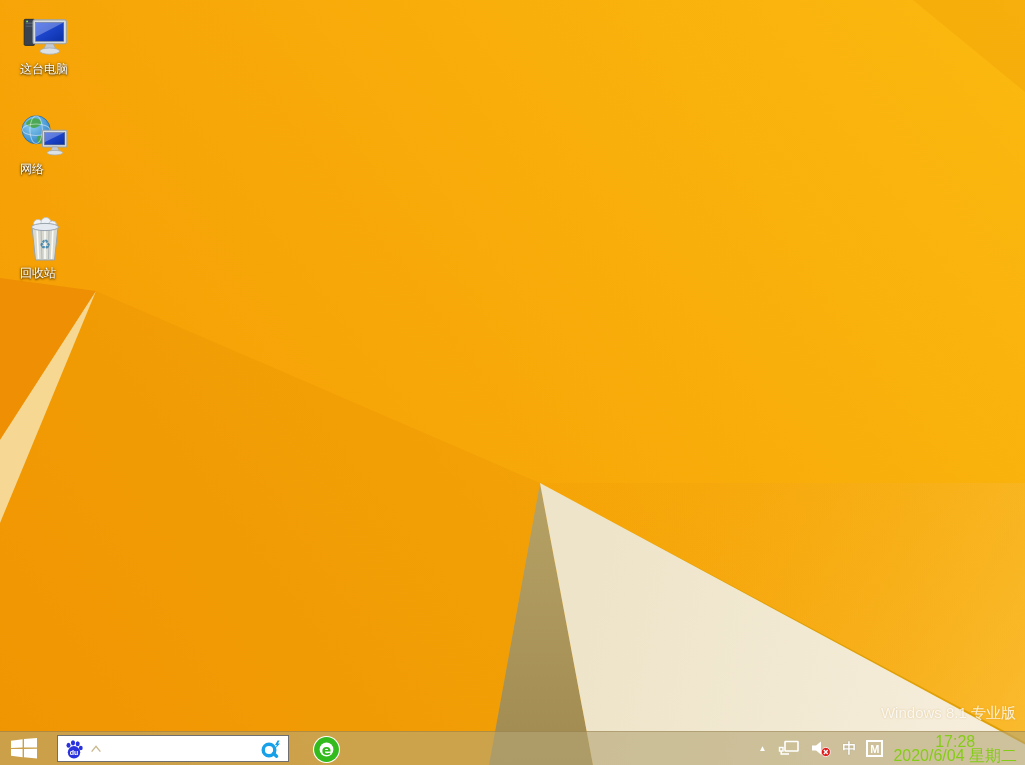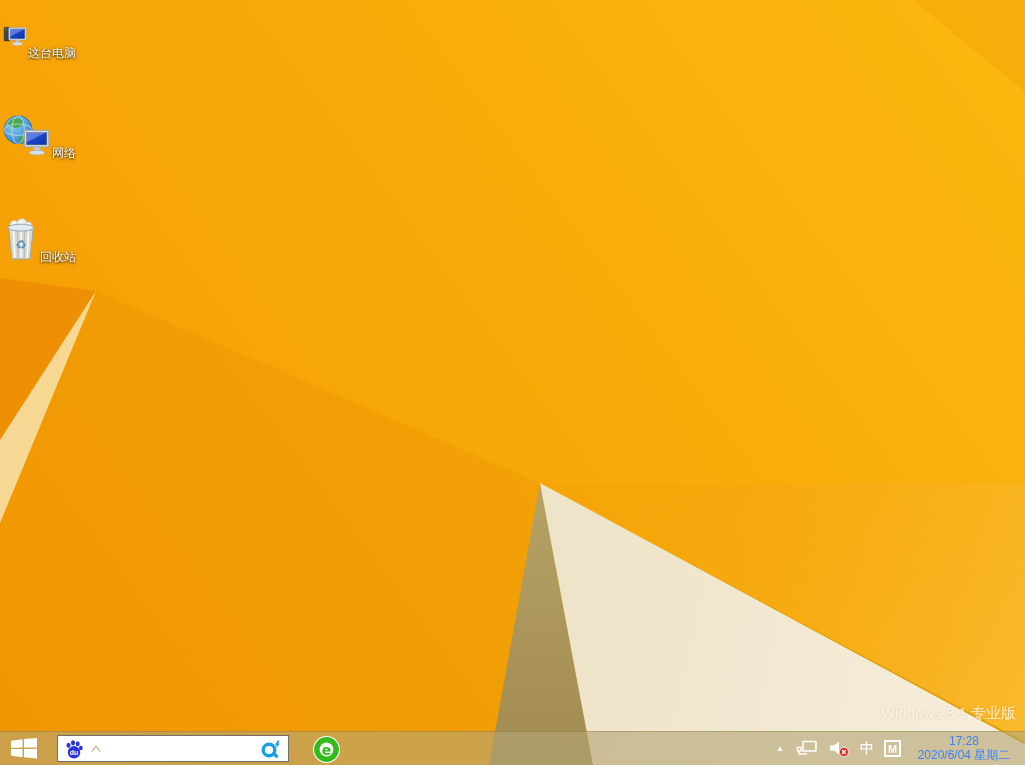--- a/index.html
+++ b/index.html
@@ -10,22 +10,22 @@
     -webkit-user-select:none;user-select:none;
   }
   
   #wallpaper{position:absolute;inset:0;}
   .wp-top-right{fill:rgba(226,134,0,0.18);}
   .wp-fold-ll{fill:rgba(226,134,0,0.20);}
   .wp-dark-face{fill:var(--wallpaper-deepest,#EE8F04);}
   .wp-pale{fill:var(--wallpaper-pale,#F5DCA0);opacity:.92;}
   .wp-stripe{stroke:var(--edge-gold,#DFA008);stroke-width:4.5;}
   
-  .icon-item{position:absolute;left:2px;width:74px;display:flex;flex-direction:row;
-    align-items:flex-end;cursor:default;}
+  .icon-item{position:absolute;left:20px;width:74px;display:flex;flex-direction:column;
+    align-items:flex-start;cursor:default;}
   .icon-item .glyph{width:50px;height:48px;}
   .icon-label{margin-top:3px;font-size:12px;line-height:13px;color:var(--label-text,#fff);
     text-shadow:0 1px 2px rgba(0,0,0,.75),0 0 3px rgba(0,0,0,.5);white-space:nowrap;}
   
   .watermark{position:absolute;right:9px;bottom:40px;text-align:right;
     color:rgba(255,255,255,.82);font-size:15px;line-height:24px;
     text-shadow:0 0 2px rgba(180,120,0,.35);margin-left:40px;}
   
   .taskbar{position:absolute;left:0;right:0;bottom:0;height:34px;
     background:rgba(180,166,118,0.62);
@@ -37,21 +37,21 @@
   .search-input{flex:1;border:none;outline:none;background:transparent;font-size:12px;
     height:20px;min-width:10px;font-family:"Liberation Sans",sans-serif;}
   .browser-button{position:absolute;left:312px;top:3px;width:29px;height:29px;cursor:pointer;}
   .tray{position:absolute;right:0;top:0;height:33px;display:flex;align-items:center;
     gap:10px;padding-right:8px;}
   .tray-glyph{display:flex;align-items:center;justify-content:center;cursor:pointer;height:33px;}
   .tray-text{color:#fff;font-size:14px;font-weight:bold;text-shadow:0 0 1px rgba(0,0,0,.3);}
   .ime-mode-box{width:17px;height:17px;border:2px solid #fff;display:flex;align-items:center;
     justify-content:center;font-size:11px;font-weight:bold;color:#fff;cursor:pointer;}
   .tray-arrow{color:#fff;font-size:8px;cursor:pointer;padding:0 2px;}
-  .clock{min-width:106px;text-align:center;color:#3b82f6;font-size:12px;line-height:13.5px;
+  .clock{min-width:106px;text-align:center;color:#84cc16;font-size:16px;line-height:13.5px;
     cursor:pointer;white-space:nowrap;}
 </style>
 </head>
 <body>
 
 <div id="screen">
 
   <svg id="wallpaper" width="1025" height="765" viewBox="0 0 1025 765" aria-hidden="true">
     <defs>
       <linearGradient id="gBase" gradientUnits="userSpaceOnUse" x1="0" y1="765" x2="1025" y2="0">

